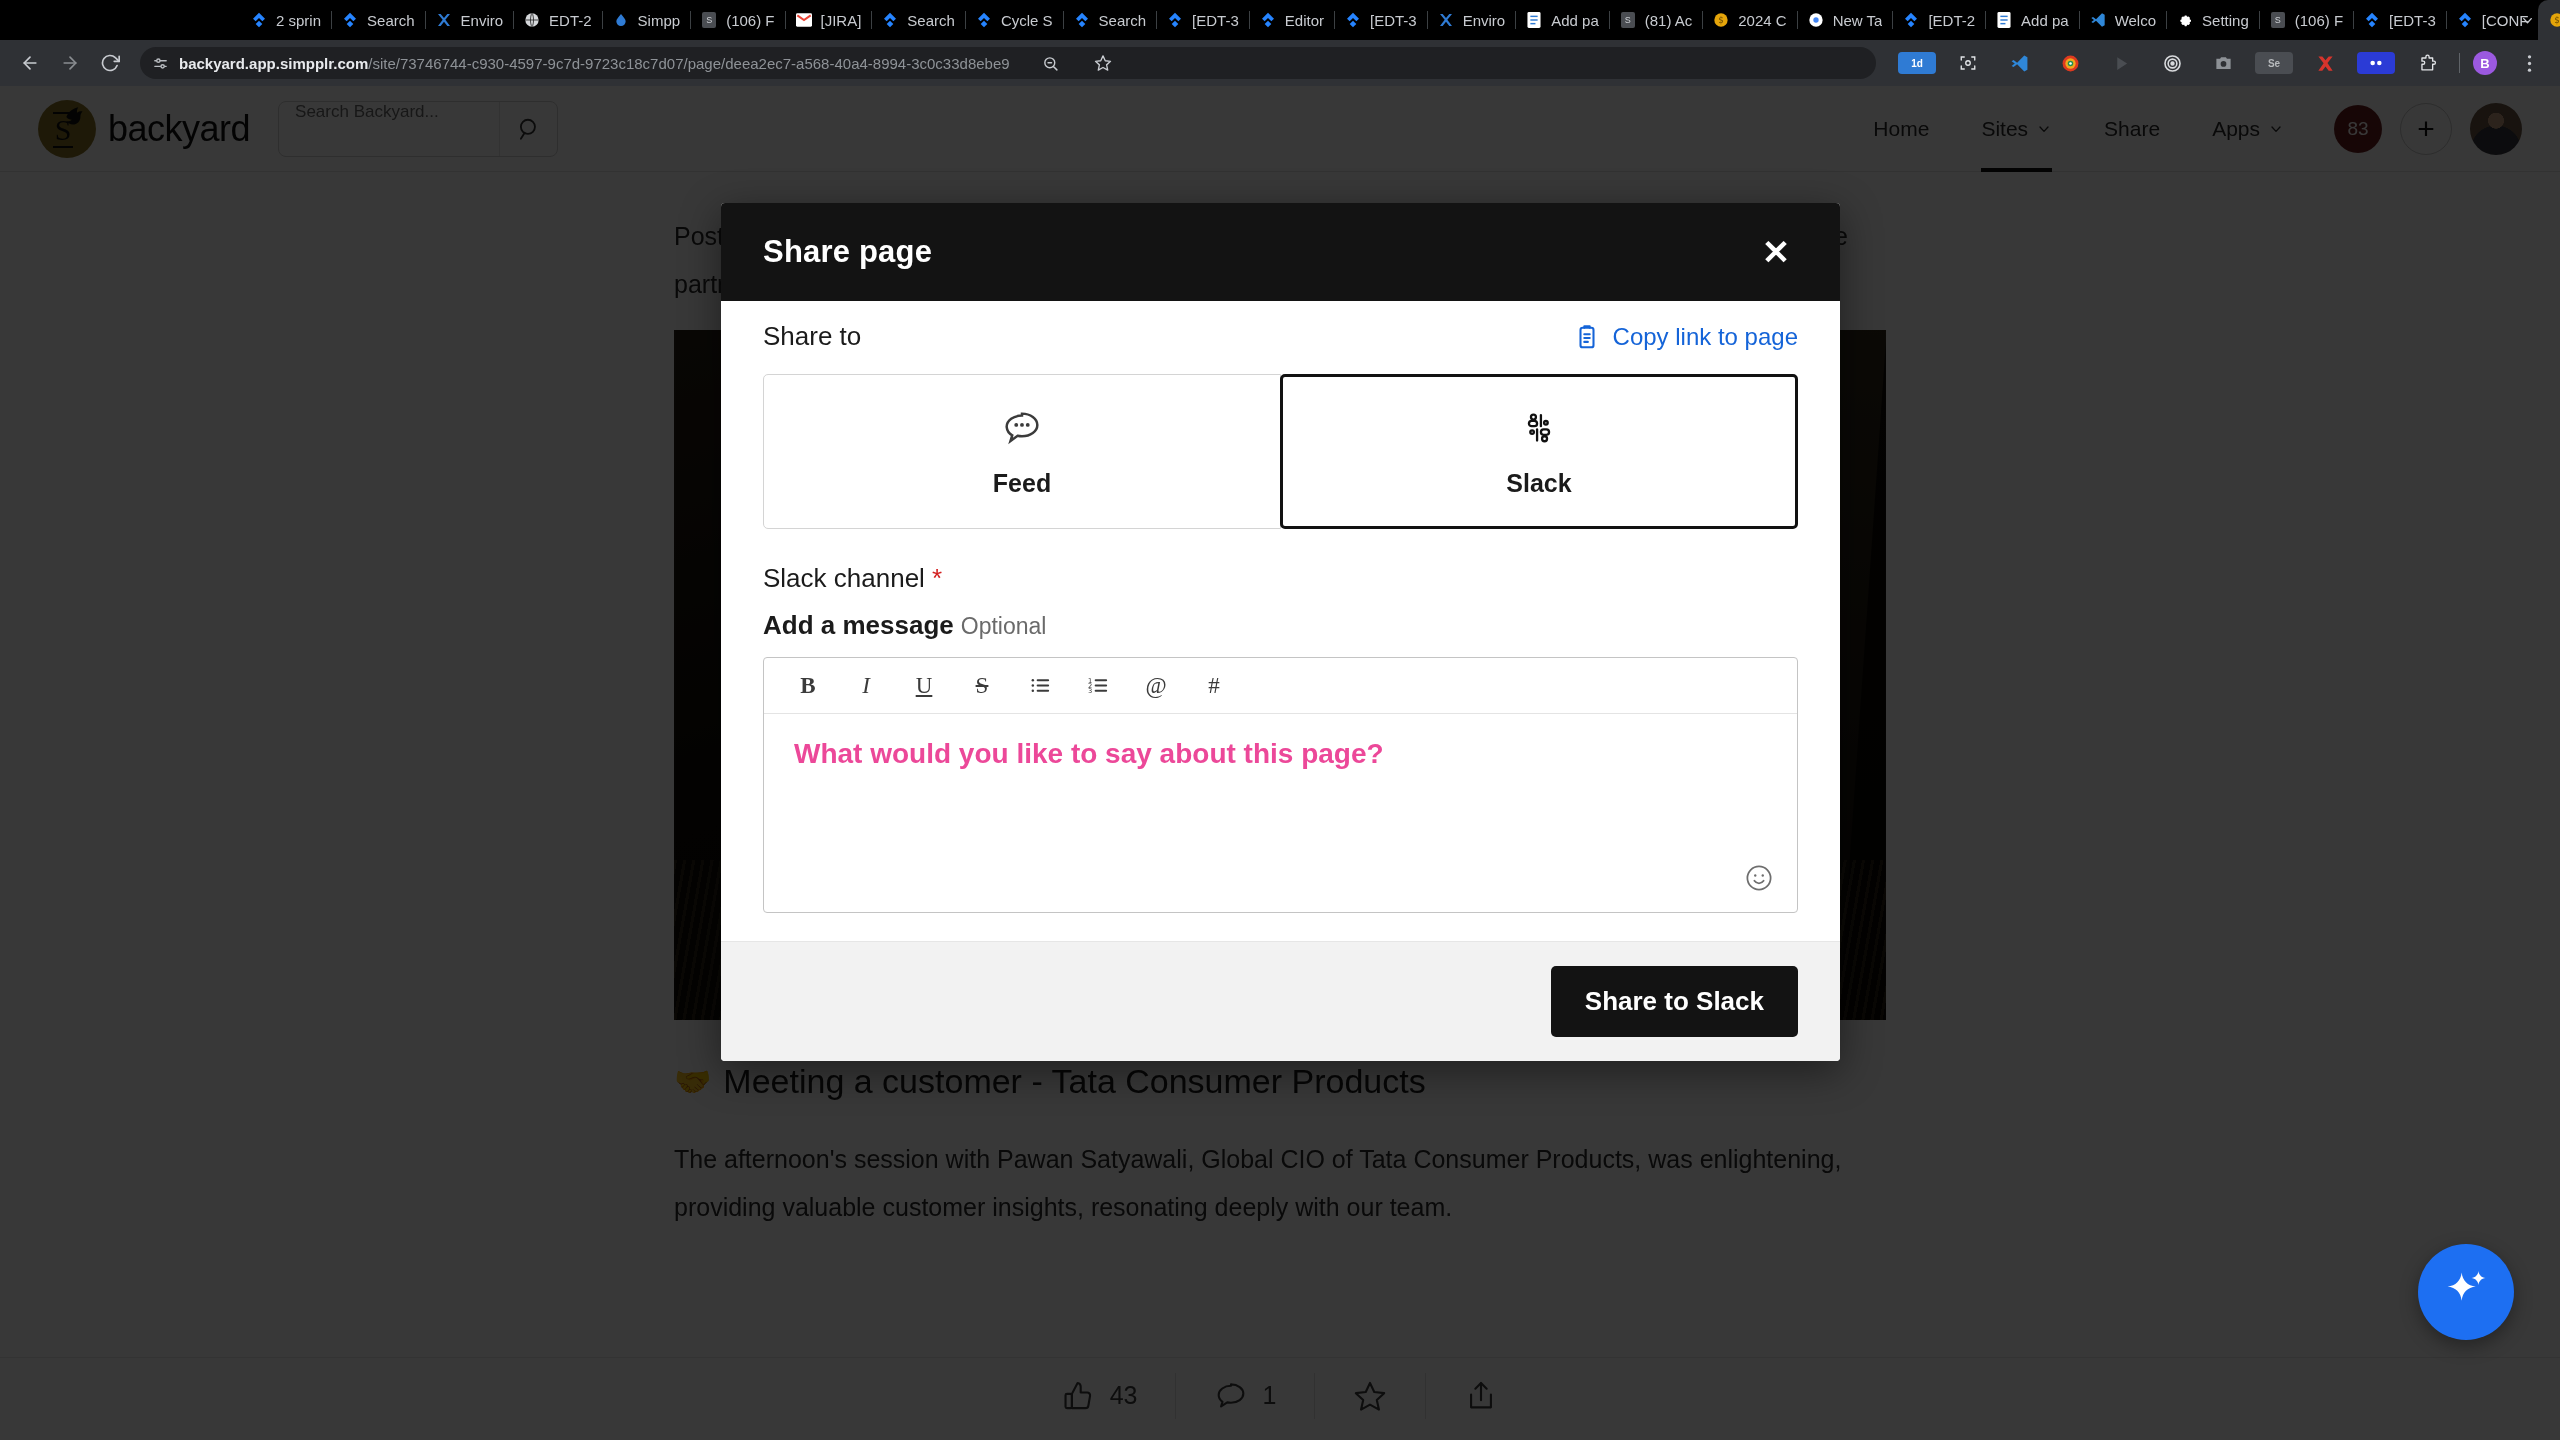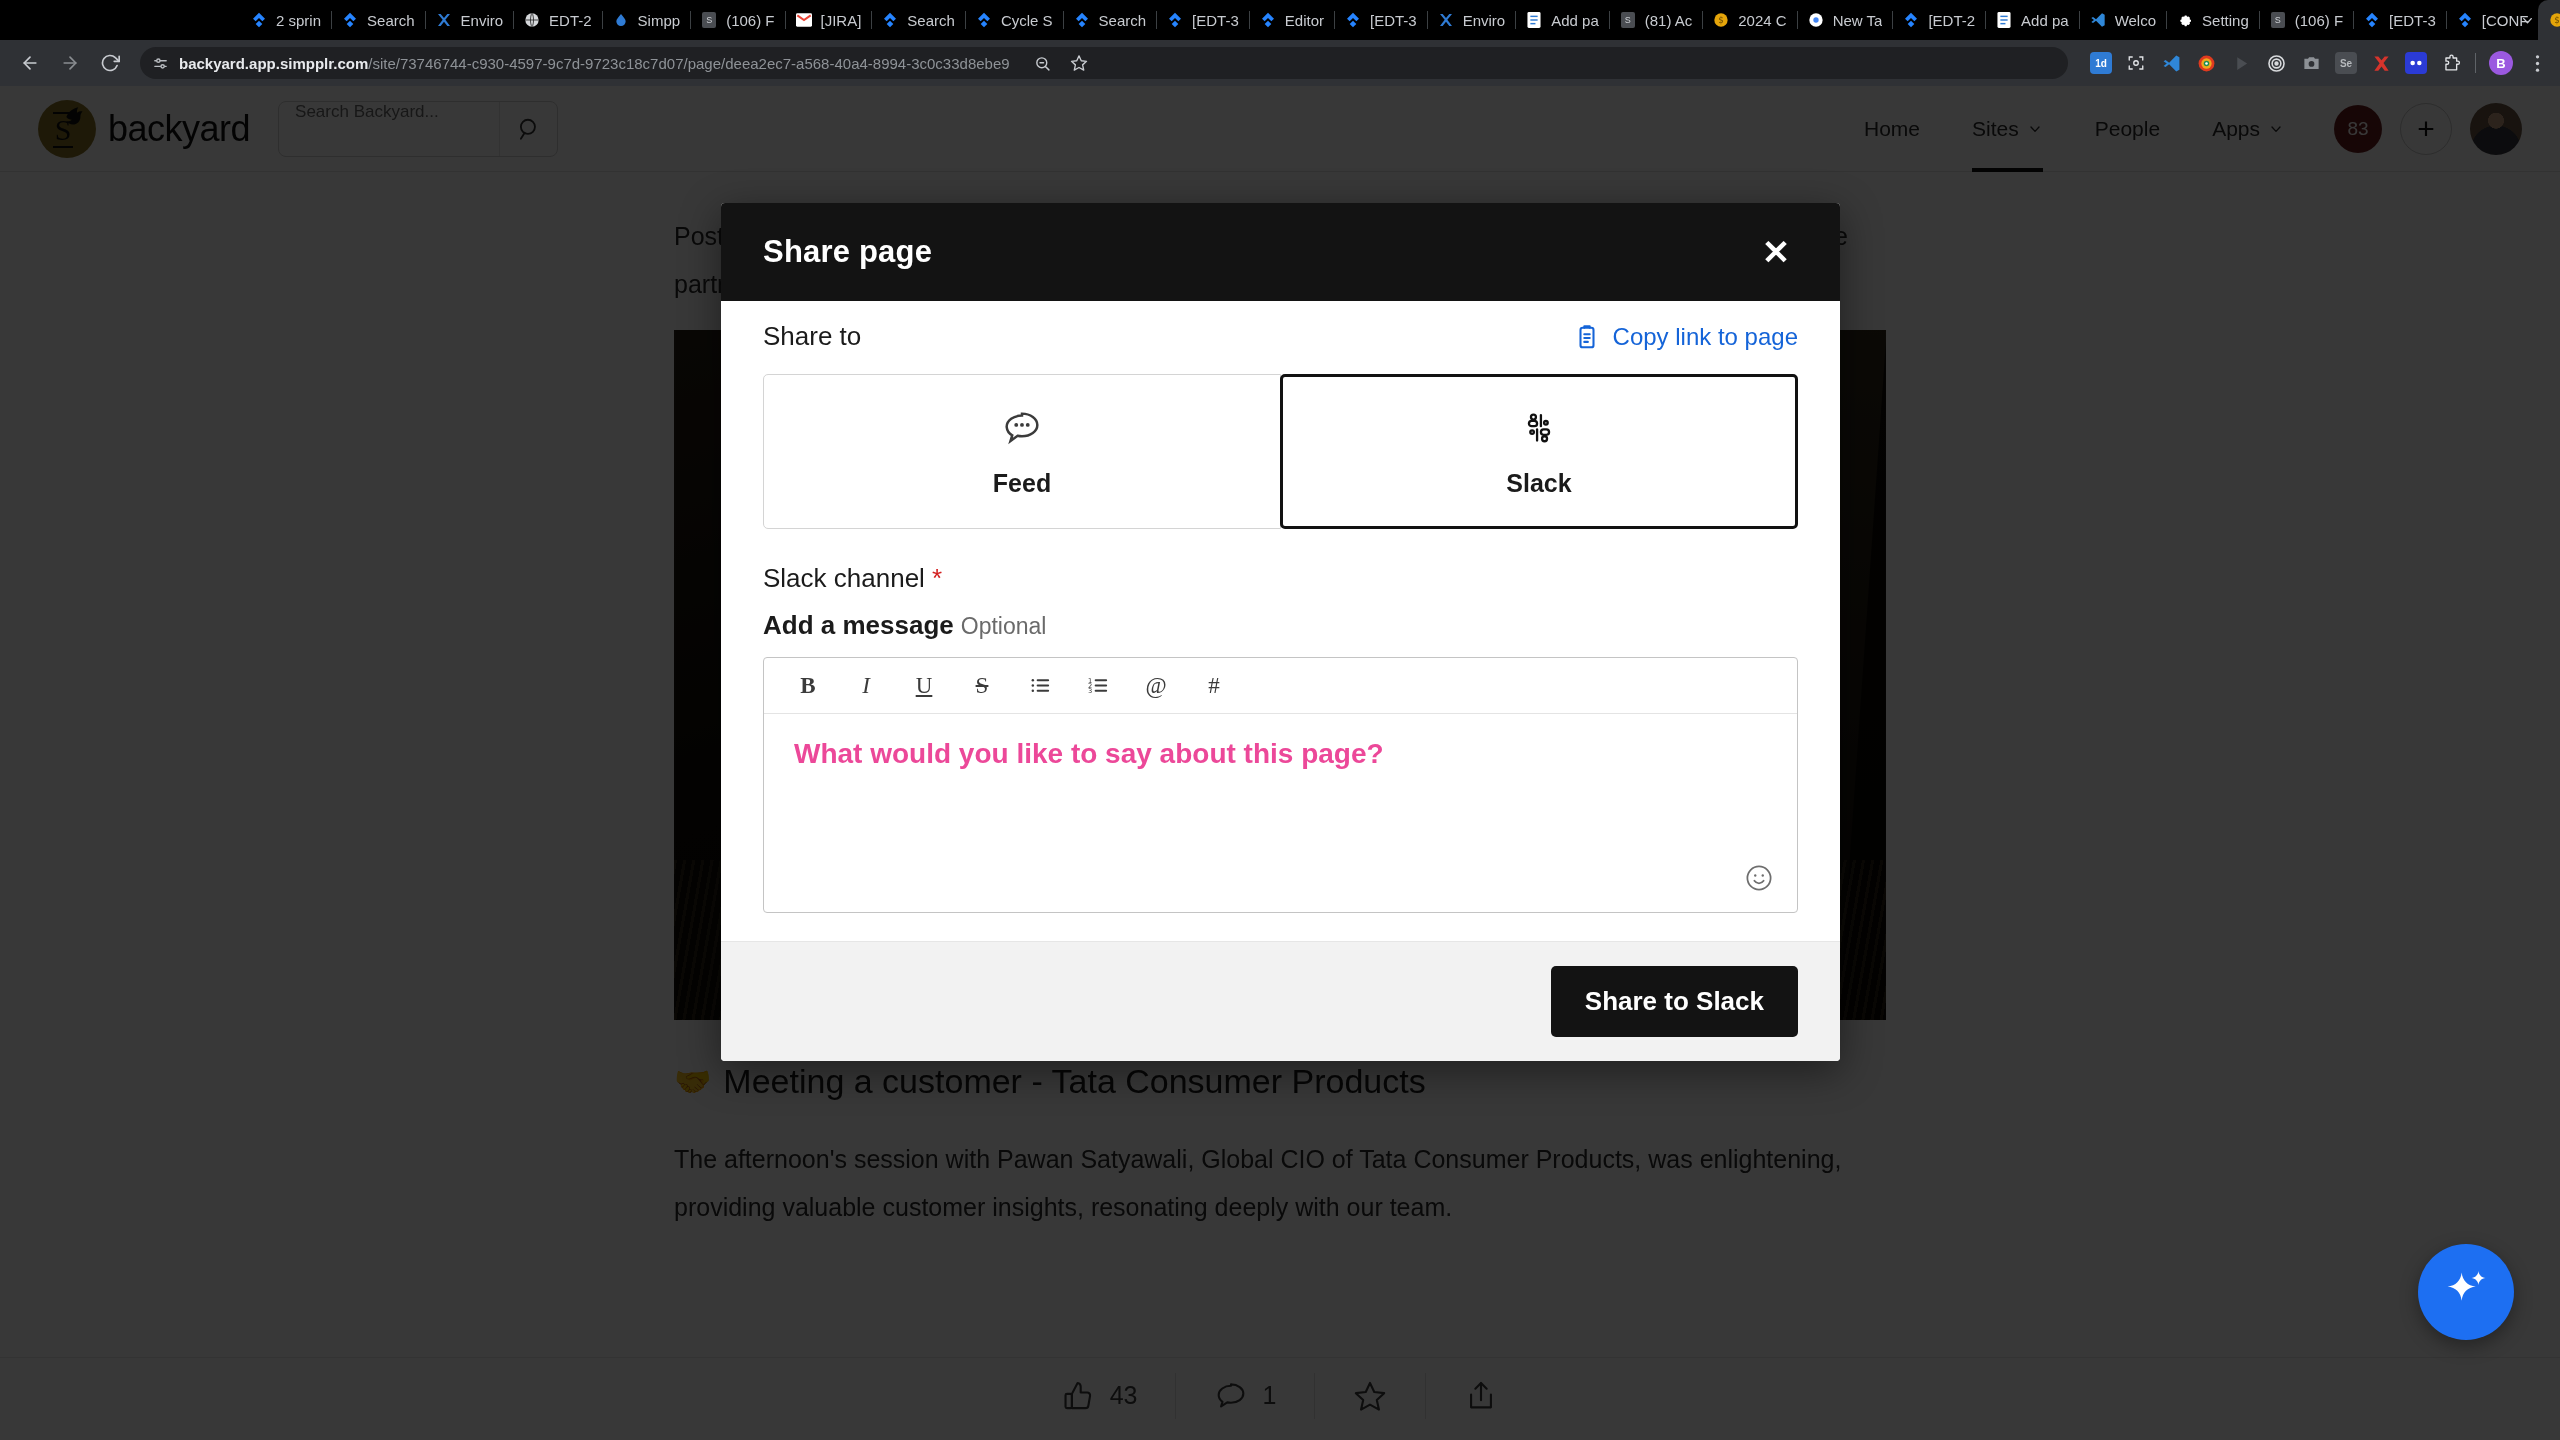--- a/index.html
+++ b/index.html
@@ -81,21 +81,21 @@
   }
   .omnibox-icon { flex: 0 0 16px; color: #b9bcc1; display:flex; align-items:center;}
   .omnibox-url {
     font-size: 15px; color: #8e9297;
     white-space: nowrap; overflow: hidden; text-overflow: ellipsis;
   }
   .omnibox-url b { color: #e8eaed; font-weight: 700; }
   .omnibox-right { display: flex; align-items: center; gap: 14px; flex: 0 0 auto; padding-left: 12px;}
   .toolbar-ext { display: flex; align-items: center; gap: 13px; padding-left: 10px; flex: 0 0 auto;}
   .ext-icon {
-    width: 22px; height: 22px; border-radius: 4px;
+    width: 38px; height: 22px; border-radius: 4px;
     display: flex; align-items: center; justify-content: center;
     font-size: 13px; color: #cfd2d6; flex: 0 0 auto;
   }
   .toolbar-sep { width:1px; height:20px; background:#5f6368; flex:0 0 1px;}
   .avatar-ext {
     width: 24px; height: 24px; border-radius: 50%;
     background: #9b59e0; color: #fff;
     display:flex; align-items:center; justify-content:center;
     font-size: 13px; font-weight: 700;
   }
@@ -774,21 +774,21 @@
         </div>
         <div class="nav-item active">
           <span>Sites</span>
           <span class="nav-caret">
             <svg width="16" height="16" viewBox="0 0 24 24" fill="none" stroke="#2b2b2b" stroke-width="2" stroke-linecap="round" stroke-linejoin="round">
               <polyline points="6 9 12 15.5 18 9"></polyline>
             </svg>
           </span>
         </div>
         <div class="nav-item">
-          <span>People</span>
+          <span>Share</span>
         </div>
         <div class="nav-item">
           <span>Apps</span>
           <span class="nav-caret">
             <svg width="16" height="16" viewBox="0 0 24 24" fill="none" stroke="#2b2b2b" stroke-width="2" stroke-linecap="round" stroke-linejoin="round">
               <polyline points="6 9 12 15.5 18 9"></polyline>
             </svg>
           </span>
         </div>
       </div>

